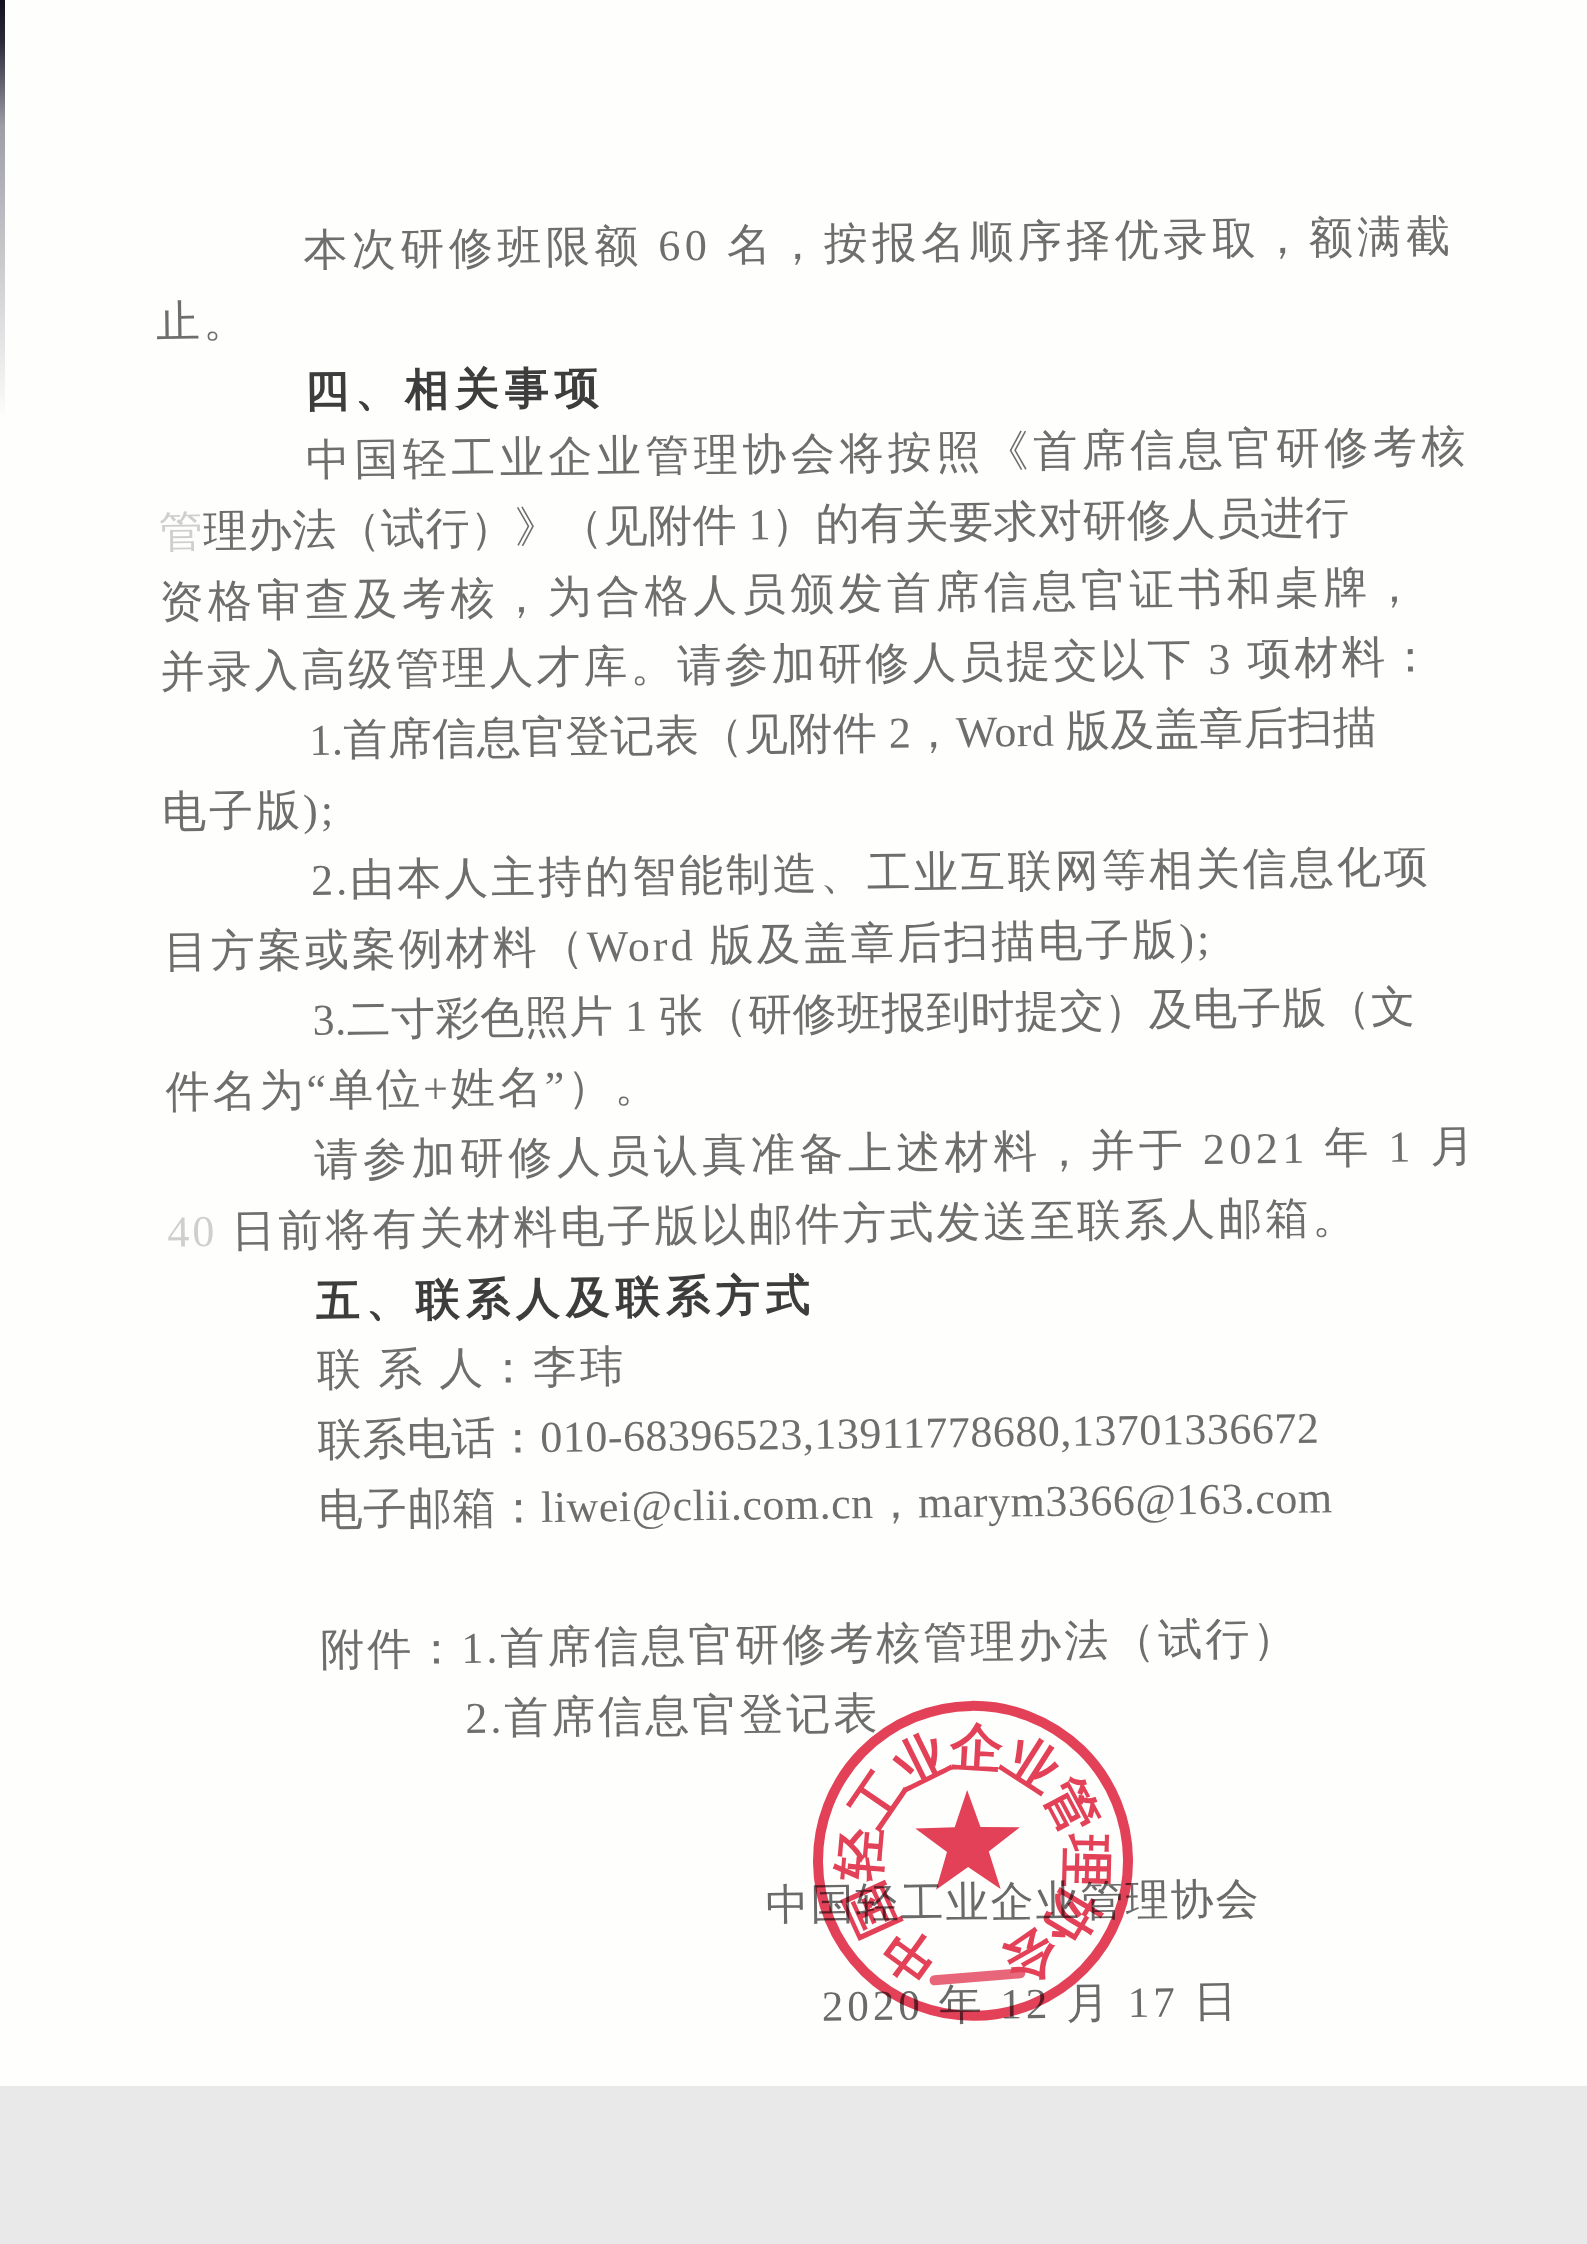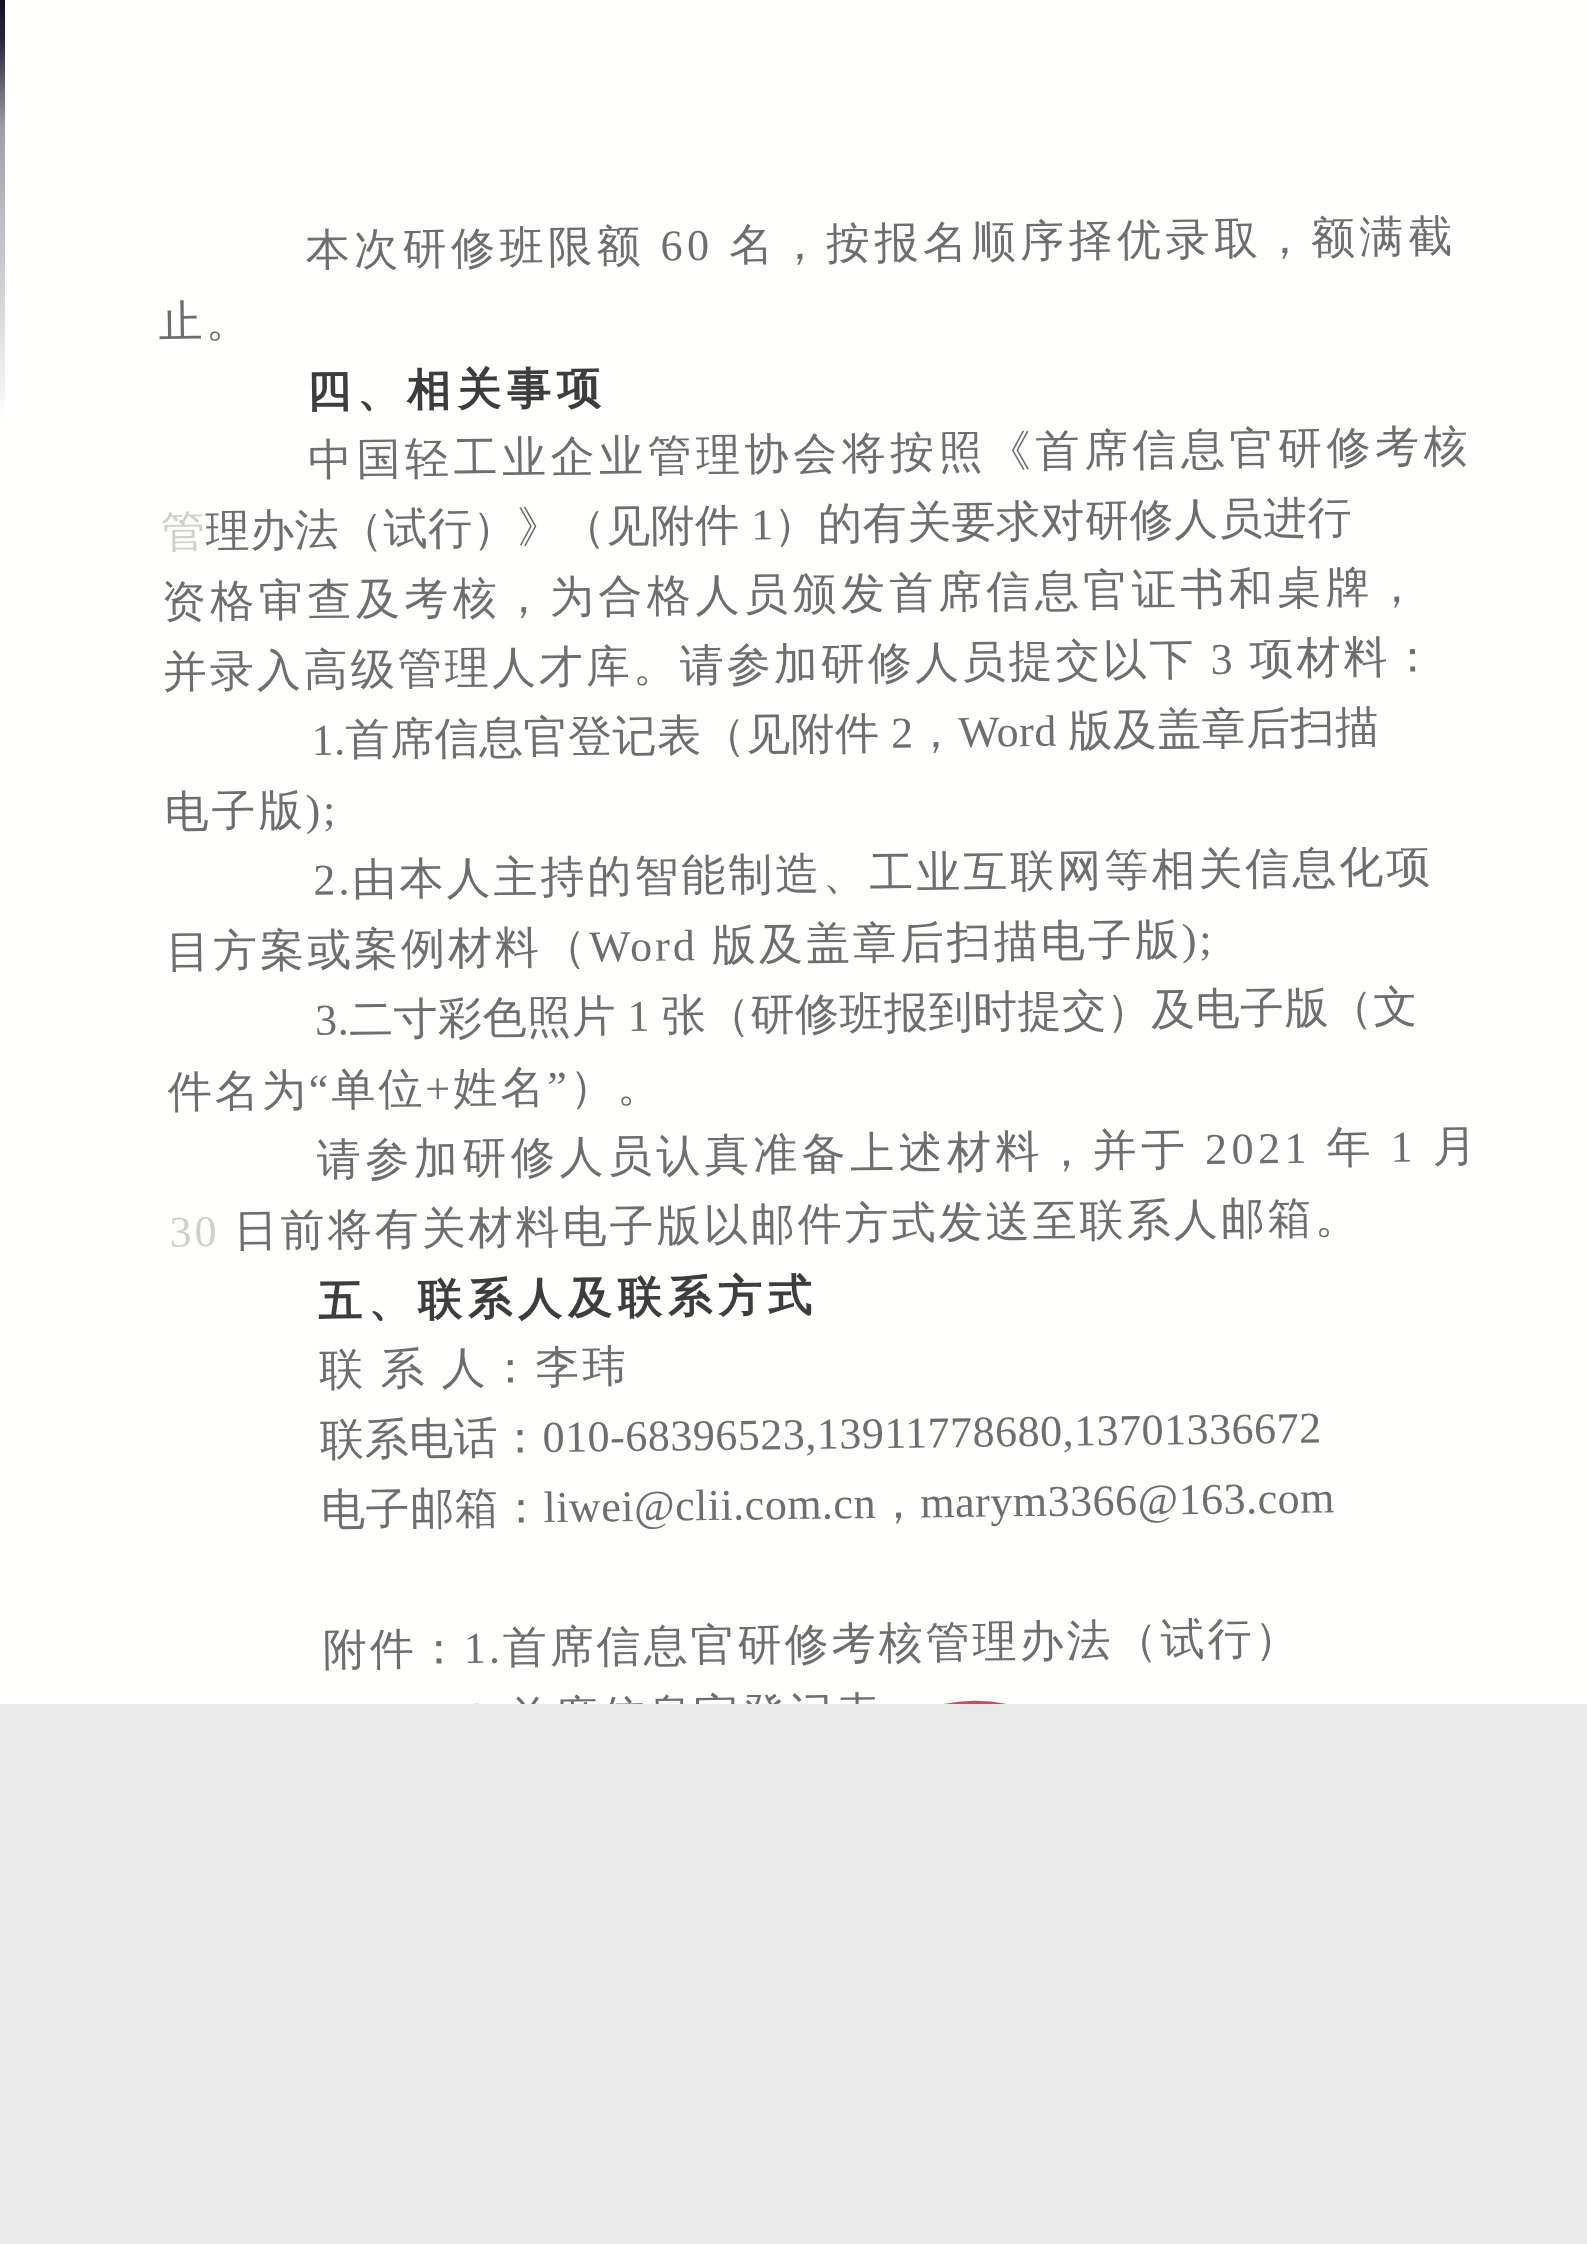--- a/index.html
+++ b/index.html
@@ -1,18 +1,18 @@
 <!DOCTYPE html>
 <html style="--seal-color: #e03048;"><head>
 <meta charset="utf-8">
 <style>
   html,body { margin:0; padding:0; background:#e9e9e9; }
   .page {
     position:relative;
-    width:1587px; height:1704px;
+    width:1587px; height:2086px;
     background:#fefefdff;
     overflow:hidden;
     font-family:"Liberation Serif","DejaVu Serif",serif;
   }
   .edge-artifact {
     position:absolute; left:0; top:0; width:5px; height:420px;
     background:linear-gradient(#10101f 0%, #2a2a3a 10%, rgba(40,40,60,.45) 30%, rgba(40,40,60,0) 100%);
   }
   .content {
     position:absolute; inset:0;
@@ -70,21 +70,21 @@
     <div class="ln tight"><span class="faded">管</span><span>理办法（试行）》（见附件 1）的有关要求对研修人员进行</span></div>
     <div class="ln wide"><span>资格审查及考核，为合格人员颁发首席信息官证书和桌牌，</span></div>
     <div class="ln"><span>并录入高级管理人才库。请参加研修人员提交以下 3 项材料：</span></div>
     <div class="ln indent tight"><span>1.首席信息官登记表（见附件 2，Word 版及盖章后扫描</span></div>
     <div class="ln"><span>电子版);</span></div>
     <div class="ln indent"><span>2.由本人主持的智能制造、工业互联网等相关信息化项</span></div>
     <div class="ln"><span>目方案或案例材料（Word 版及盖章后扫描电子版);</span></div>
     <div class="ln indent tight"><span>3.二寸彩色照片 1 张（研修班报到时提交）及电子版（文</span></div>
     <div class="ln"><span>件名为“单位+姓名”）。</span></div>
     <div class="ln indent wide"><span>请参加研修人员认真准备上述材料，并于 2021 年 1 月</span></div>
-    <div class="ln"><span class="faded">30</span><span> 日前将有关材料电子版以邮件方式发送至联系人邮箱。</span></div>
+    <div class="ln"><span class="faded">40</span><span> 日前将有关材料电子版以邮件方式发送至联系人邮箱。</span></div>
     <div class="ln indent heading"><span>五、联系人及联系方式</span></div>
     <div class="ln indent"><span>联 系 人：李玮</span></div>
     <div class="ln indent tight"><span>联系电话：010-68396523,13911778680,13701336672</span></div>
     <div class="ln indent tight"><span>电子邮箱：liwei@clii.com.cn，marym3366@163.com</span></div>
     <div class="ln blank"></div>
     <div class="ln indent"><span>附件：1.首席信息官研修考核管理办法（试行）</span></div>
     <div class="ln indent2"><span>2.首席信息官登记表</span></div>
 
     <div class="sig-org">中国轻工业企业管理协会</div>
     <div class="sig-date">2020 年 12 月 17 日</div>

